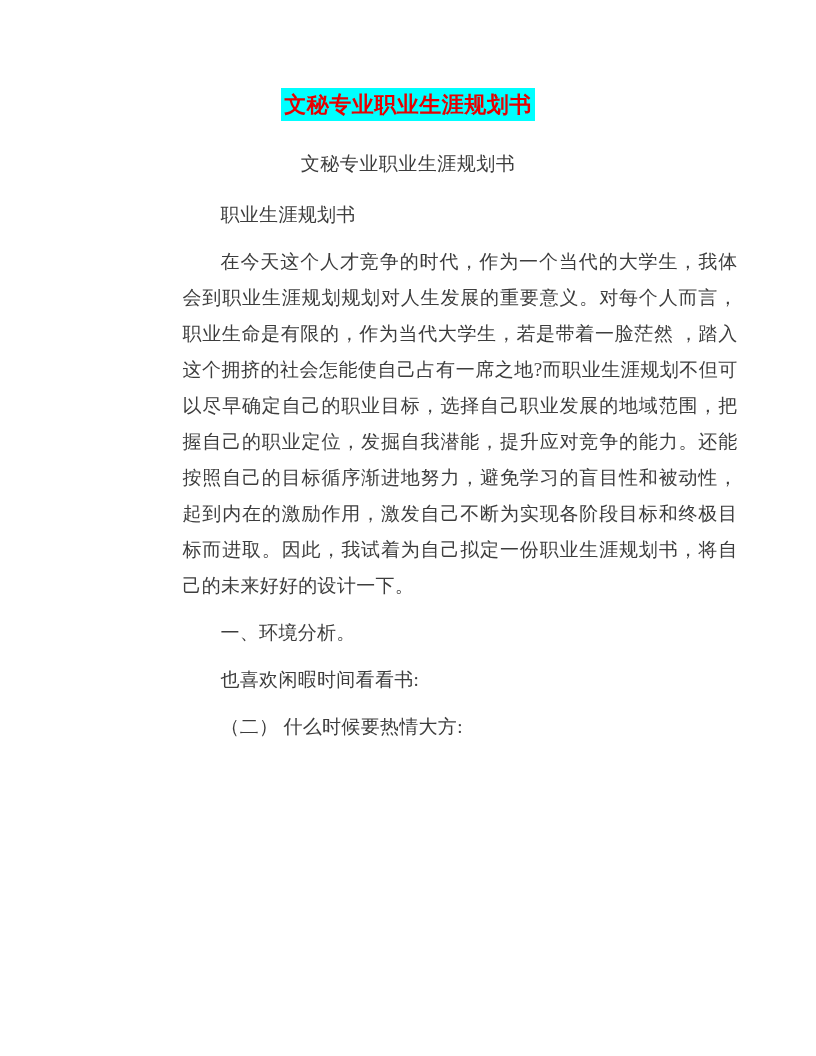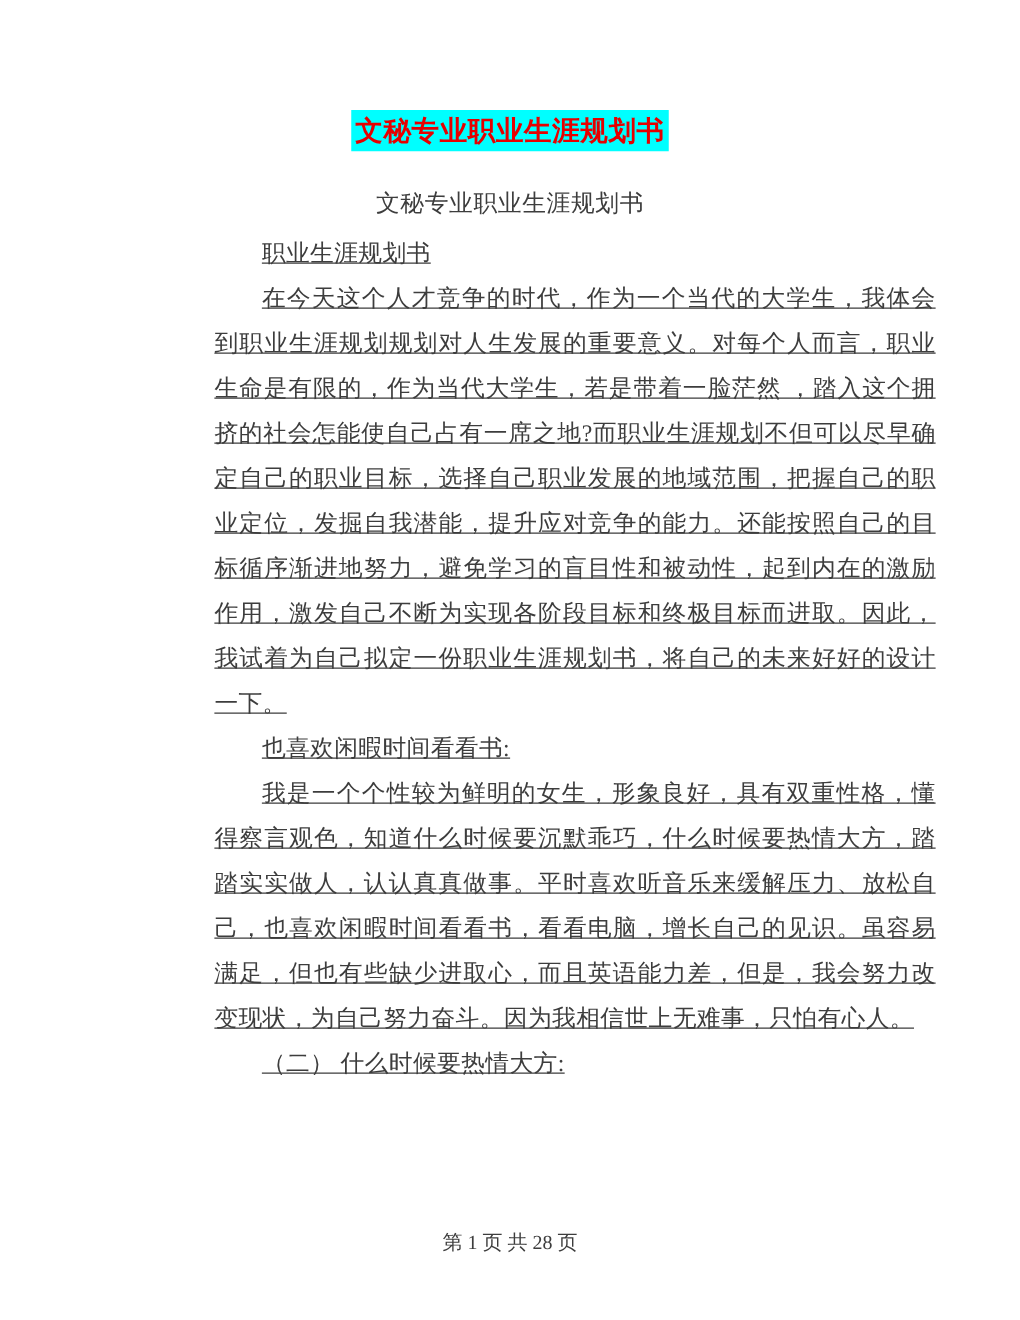--- a/index.html
+++ b/index.html
@@ -48,24 +48,23 @@
     position: absolute;
     top: 186px;
     left: 113px;
     width: 577px;
     font-size: 19px;
     line-height: 36px;
     text-align: justify;
     letter-spacing: 0.3px;
   }
   .content p {
-    margin: 0;
+    margin: 11px;
     padding: 0;
     text-indent: 2em;
-    text-decoration: underline;
   }
   .page-footer {
     position: absolute;
     bottom: 52px;
     left: 0;
     width: 100%;
     text-align: center;
     font-size: 16px;
     line-height: 18px;
     color: #3d3d3d;
@@ -78,20 +77,19 @@
 
   <div class="title-row">
     <span class="title-highlight">文秘专业职业生涯规划书</span>
   </div>
 
   <div class="subtitle-row">文秘专业职业生涯规划书</div>
 
   <div class="content">
     <p>职业生涯规划书</p>
     <p>在今天这个人才竞争的时代，作为一个当代的大学生，我体会到职业生涯规划规划对人生发展的重要意义。对每个人而言，职业生命是有限的，作为当代大学生，若是带着一脸茫然 ，踏入这个拥挤的社会怎能使自己占有一席之地?而职业生涯规划不但可以尽早确定自己的职业目标，选择自己职业发展的地域范围，把握自己的职业定位，发掘自我潜能，提升应对竞争的能力。还能按照自己的目标循序渐进地努力，避免学习的盲目性和被动性，起到内在的激励作用，激发自己不断为实现各阶段目标和终极目标而进取。因此，我试着为自己拟定一份职业生涯规划书，将自己的未来好好的设计一下。</p>
+    <p>一、环境分析。</p>
     <p>也喜欢闲暇时间看看书:</p>
-    <p>我是一个个性较为鲜明的女生，形象良好，具有双重性格，懂得察言观色，知道什么时候要沉默乖巧，什么时候要热情大方，踏踏实实做人，认认真真做事。平时喜欢听音乐来缓解压力、放松自己，也喜欢闲暇时间看看书，看看电脑，增长自己的见识。虽容易满足，但也有些缺少进取心，而且英语能力差，但是，我会努力改变现状，为自己努力奋斗。因为我相信世上无难事，只怕有心人。</p>
     <p>（二） 什么时候要热情大方:</p>
   </div>
 
-  <div class="page-footer">第 1 页 共 28 页</div>
 
 </div>
 
 </body></html>

